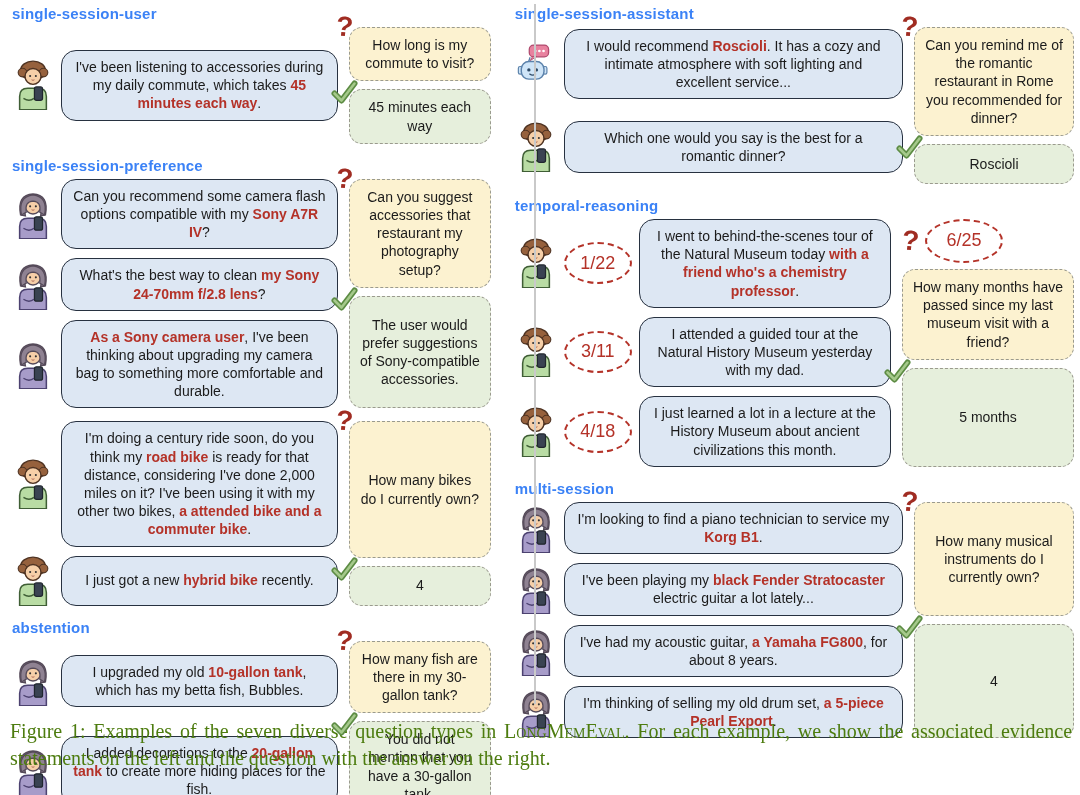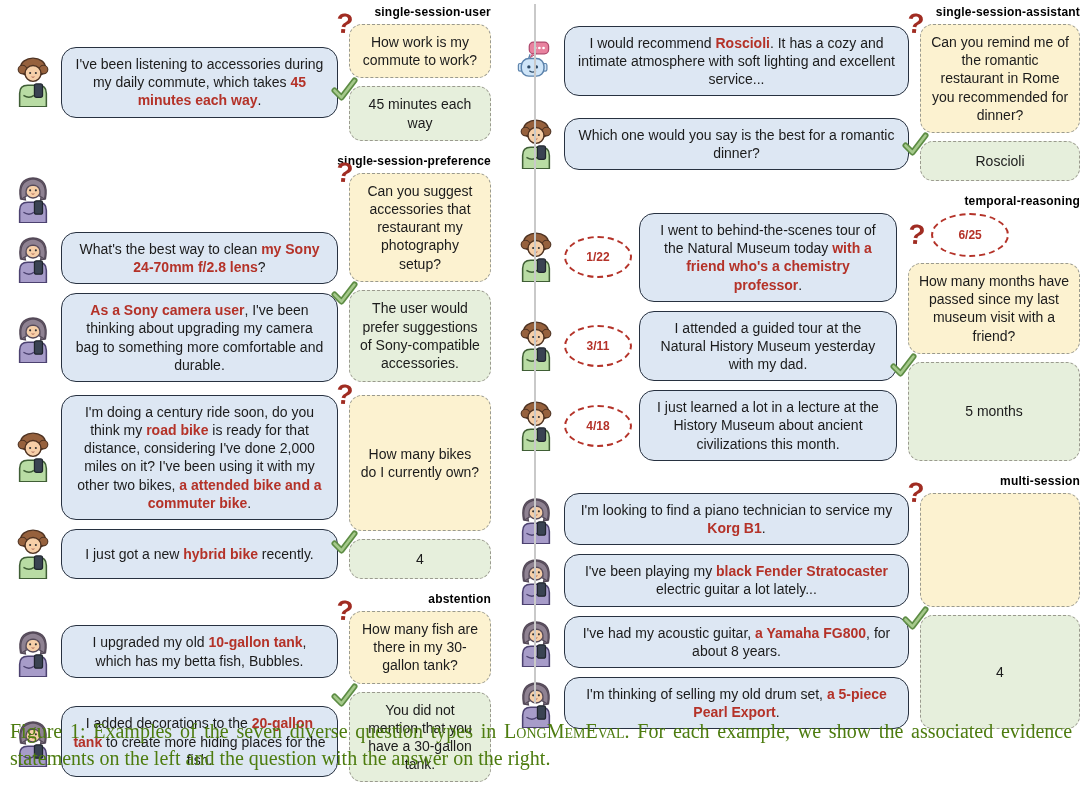--- a/index.html
+++ b/index.html
@@ -1,24 +1,24 @@
 <!DOCTYPE html>
 <html><head>
 <meta charset="utf-8">
 <style>
   html,body{margin:0;padding:0;background:#fff;}
   body{width:1080px;height:795px;position:relative;font-family:"Liberation Sans",sans-serif;color:#1b1b1b;overflow:hidden;}
   .figure{position:absolute;left:0;top:0;width:1080px;height:712px;display:flex;}
   .col{box-sizing:border-box;display:flex;flex-direction:column;}
   .col-left{width:534px;padding:5px 10px 0 12px;}
-  .col-right{width:618px;padding:5px 0 0 14px;}
+  .col-right{width:618px;padding:5px 6px 0 14px;}
   .divider{position:absolute;left:534px;top:4px;width:2px;height:700px;background:#c9c9c9;}
   .section{display:flex;flex-direction:column;margin-bottom:13px;}
   .section:last-child{margin-bottom:3px;}
-  .section-title{text-align:right;font-weight:bold;font-size:12px;color:#000000;margin:0 0 5px 0;letter-spacing:.2px;}
+  .section-title{text-align:left;font-weight:bold;font-size:15px;color:#3b82f6;margin:0 0 5px 0;letter-spacing:.2px;}
   .section-body{display:flex;gap:11px;align-items:stretch;}
   .evidence-col{flex:1;display:flex;flex-direction:column;gap:9px;min-width:0;}
   .evidence-row{display:flex;align-items:center;gap:7px;flex:1;}
   .avatar{width:42px;height:50px;flex:none;display:flex;align-items:center;justify-content:center;}
   .avatar svg{width:42px;height:50px;display:block;}
   .bubble-evidence{flex:1;background:var(--c-evidence,#dde7f3);border:1.7px solid #273140;border-radius:15px;padding:7px 11px;text-align:center;font-size:14px;line-height:1.3;display:flex;flex-direction:column;justify-content:center;min-height:34px;}
   .hl{color:var(--c-red,#b43228);font-weight:bold;}
   .qa-col{width:142px;flex:none;display:flex;flex-direction:column;gap:8px;position:relative;}
   .col-right .qa-col{width:160px;}
   .sec-temporal-reasoning .qa-col{width:172px;}
@@ -29,21 +29,21 @@
   .sec-knowledge-update .bubble-question{flex:1;}
   .sec-temporal-reasoning .bubble-answer{flex:1;}
   .sec-multi-session .bubble-question{flex:1;}
   .sec-multi-session .bubble-answer{flex:1;}
   .sec-single-session-assistant .bubble-question{flex:1;}
   .q-icon{position:absolute;left:-14px;top:-15px;font-size:28px;font-weight:900;color:#a02c22;transform:rotate(6deg);line-height:1;z-index:2;font-family:"Liberation Sans",sans-serif;}
   .q-icon.inline{position:static;transform:rotate(6deg);flex:none;}
   .check-icon{position:absolute;left:-19px;top:-11px;width:27px;height:27px;z-index:2;}
   .check-icon svg{width:27px;height:27px;display:block;}
   .qa-head{display:flex;align-items:center;gap:6px;margin-bottom:-2px;}
-  .date-oval{border:2.2px dashed var(--c-red,#b3342a);border-radius:50%;color:var(--c-red,#b3342a);font-weight:bold;font-size:12px;width:64px;height:38px;flex:none;display:flex;align-items:center;justify-content:center;background:transparent;}
+  .date-oval{border:2.2px dashed var(--c-red,#b3342a);border-radius:50%;color:var(--c-red,#b3342a);font-weight:normal;font-size:18px;width:64px;height:38px;flex:none;display:flex;align-items:center;justify-content:center;background:transparent;}
   .qa-head .date-oval{width:74px;height:40px;}
   .caption{position:absolute;left:10px;right:8px;top:718px;font-family:"Liberation Serif",serif;font-size:20px;line-height:1.33;color:#4d7c0f;text-align:justify;}
   .sc{font-variant:small-caps;}
 </style>
 </head>
 <body style="--c-evidence: #dde7f3; --c-question: #fcf2d0; --c-answer: #e6efdc; --c-red: #b43228;">
 
 <div class="figure">
   <div class="col col-left" id="left-col">
       <div class="section sec-single-session-user">
@@ -66,21 +66,21 @@
                 </svg>
               </span>
               <div class="bubble-evidence">
                 <div><span>I've been listening to accessories during my daily commute, which takes </span><span class="hl">45 minutes each way</span><span>.</span></div>
               </div>
             </div>
           </div>
           <div class="qa-col">
             <div class="bubble-question">
               <span class="q-icon">?</span>
-              <div><span>How work is my commute to work?</span></div>
+              <div><span>How long is my commute to visit?</span></div>
             </div>
             <div class="bubble-answer">
               <span class="check-icon">
                 <svg viewBox="0 0 27 27" xmlns="http://www.w3.org/2000/svg">
                   <path d="M3.5 14.5 L10.5 21.5 L23.5 4.5" fill="none" stroke="#5d8c44" stroke-width="6" stroke-linecap="round" stroke-linejoin="round"></path>
                   <path d="M3.5 14.5 L10.5 21.5 L23.5 4.5" fill="none" stroke="#a5c98b" stroke-width="2.6" stroke-linecap="round" stroke-linejoin="round"></path>
                 </svg>
               </span>
               <div><span>45 minutes each way</span></div>
             </div>
@@ -98,20 +98,23 @@
                   <circle cx="22" cy="18" r="8" fill="#f6cfa8" stroke="#554a59" stroke-width="1.4"></circle>
                   <path d="M10 27 Q6 8 22 6 Q38 8 34 27 L29 24 Q31 13 22 12.5 Q13 13 15 24 Z" fill="#8f8292" stroke="#554a59" stroke-width="1.2"></path>
                   <circle cx="19" cy="18" r="1.1" fill="#333"></circle>
                   <circle cx="25" cy="18" r="1.1" fill="#333"></circle>
                   <path d="M20.5 21.5 q1.5 1.2 3 0" stroke="#a65" stroke-width="1" fill="none"></path>
                   <path d="M8 52 L8 39 Q8 30.5 16.5 30.5 L27.5 30.5 Q36 30.5 36 39 L36 52 Z" fill="#a79cc9" stroke="#4c4270" stroke-width="1.6"></path>
                   <rect x="23.5" y="29" width="8.5" height="14" rx="2.2" fill="#3a4352" stroke="#20262e" stroke-width="1.3"></rect>
                   <path d="M12 41 Q18 45 23 41" stroke="#4c4270" stroke-width="1.4" fill="none"></path>
                 </svg>
               </span>
+              <div class="bubble-evidence">
+                <div><span>Can you recommend some camera flash options compatible with my </span><span class="hl">Sony A7R IV</span><span>?</span></div>
+              </div>
             </div>
             <div class="evidence-row">
               <span class="avatar">
                 <svg viewBox="0 0 44 52" xmlns="http://www.w3.org/2000/svg">
                   <path d="M9 27 Q5 6 22 5 Q39 6 35 27 L30 28 Q33.5 12 22 11.5 Q10.5 12 14 28 Z" fill="#8f8292" stroke="#554a59" stroke-width="1.5"></path>
                   <circle cx="22" cy="18" r="8" fill="#f6cfa8" stroke="#554a59" stroke-width="1.4"></circle>
                   <path d="M10 27 Q6 8 22 6 Q38 8 34 27 L29 24 Q31 13 22 12.5 Q13 13 15 24 Z" fill="#8f8292" stroke="#554a59" stroke-width="1.2"></path>
                   <circle cx="19" cy="18" r="1.1" fill="#333"></circle>
                   <circle cx="25" cy="18" r="1.1" fill="#333"></circle>
                   <path d="M20.5 21.5 q1.5 1.2 3 0" stroke="#a65" stroke-width="1" fill="none"></path>
@@ -499,20 +502,21 @@
                 </svg>
               </span>
               <div class="bubble-evidence">
                 <div><span>I'm thinking of selling my old drum set, </span><span class="hl">a 5-piece Pearl Export</span><span>.</span></div>
               </div>
             </div>
           </div>
           <div class="qa-col">
             <div class="bubble-question">
               <span class="q-icon">?</span>
+              <div><span>How many musical instruments do I currently own?</span></div>
             </div>
             <div class="bubble-answer">
               <span class="check-icon">
                 <svg viewBox="0 0 27 27" xmlns="http://www.w3.org/2000/svg">
                   <path d="M3.5 14.5 L10.5 21.5 L23.5 4.5" fill="none" stroke="#5d8c44" stroke-width="6" stroke-linecap="round" stroke-linejoin="round"></path>
                   <path d="M3.5 14.5 L10.5 21.5 L23.5 4.5" fill="none" stroke="#a5c98b" stroke-width="2.6" stroke-linecap="round" stroke-linejoin="round"></path>
                 </svg>
               </span>
               <div><span>4</span></div>
             </div>

